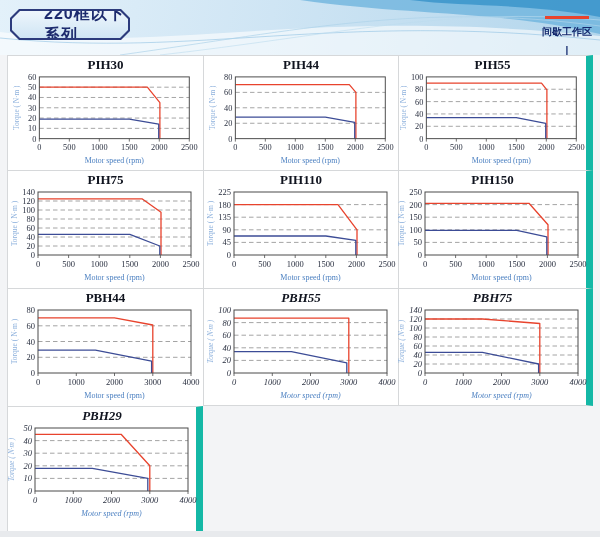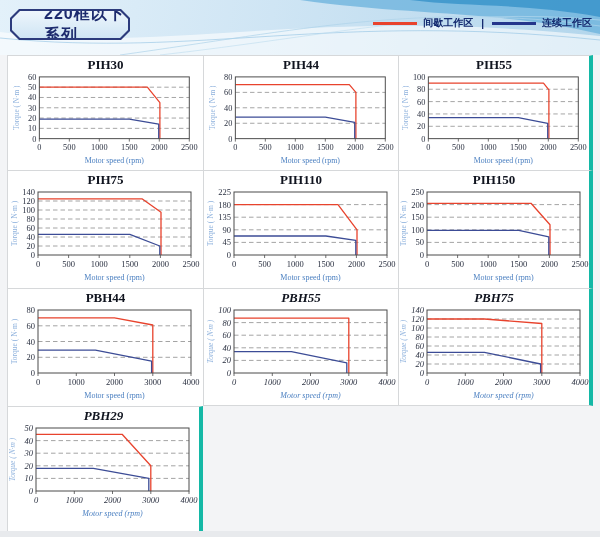--- a/index.html
+++ b/index.html
@@ -7,30 +7,30 @@
        background:#f3f4f6;font-family:"Liberation Sans",sans-serif;}
   .header{position:absolute;left:0;top:0;width:600px;height:55px;
           background:linear-gradient(100deg,#e3f1fa 0%,#cfe5f4 45%,#b3d6ec 100%);}
   .header svg{position:absolute;left:0;top:0;}
   .title-box{position:absolute;left:10px;top:9px;width:120px;height:31px;background:#2c3b7c;
     clip-path:polygon(9px 0,calc(100% - 9px) 0,100% 9px,100% calc(100% - 9px),calc(100% - 9px) 100%,9px 100%,0 calc(100% - 9px),0 9px);}
   .title-inner{position:absolute;inset:2px;background:linear-gradient(#eef6fc,#cfe5f4);
     clip-path:polygon(8px 0,calc(100% - 8px) 0,100% 8px,100% calc(100% - 8px),calc(100% - 8px) 100%,8px 100%,0 calc(100% - 8px),0 8px);
     display:flex;align-items:center;justify-content:center;padding-left:32px;}
   .title-inner span{font-size:16px;font-weight:bold;color:#1d2b6e;letter-spacing:1px;}
-  .legend{position:absolute;right:8px;top:16px;display:flex;align-items:center;gap:6px;}
+  .legend{position:absolute;right:8px;top:16px;display:flex;align-items:center;gap:6px;flex-direction:column;}
   .legend-line{display:inline-block;width:44px;height:3px;}
   .legend-label{font-size:10px;font-weight:bold;color:#14296e;}
   .legend-sep{font-size:10px;font-weight:bold;color:#14296e;margin:0 2px;}
   .grid{position:absolute;left:7px;top:55px;width:586px;display:grid;
         grid-template-columns:196px 195px 195px;grid-template-rows:115px 118px 118px 126px;}
   .cell{background:#fff;box-sizing:border-box;display:flex;flex-direction:column;align-items:center;}
   .cell.bl{border-left:1px solid #d6d8da;}
   .cell.bt{border-top:1px solid #d6d8da;}
-  .cell.br{border-right:4px solid #14b8a6;}
+  .cell.br{border-right:7px solid #14b8a6;}
   .cell.bb{border-bottom:1px solid #d6d8da;font-style:italic;}
   .cell.empty{background:transparent;border:none;}
   .chart-title{font-family:"Liberation Serif",serif;font-weight:bold;font-size:13px;
                color:#10141f;margin-top:2px;line-height:14px;}
   .chart-svg text{font-family:"Liberation Serif",serif;}
   .footer-strip{position:absolute;left:0;bottom:0;width:600px;height:6px;background:#e8eaed;}
 </style>
 </head>
 <body>
 

